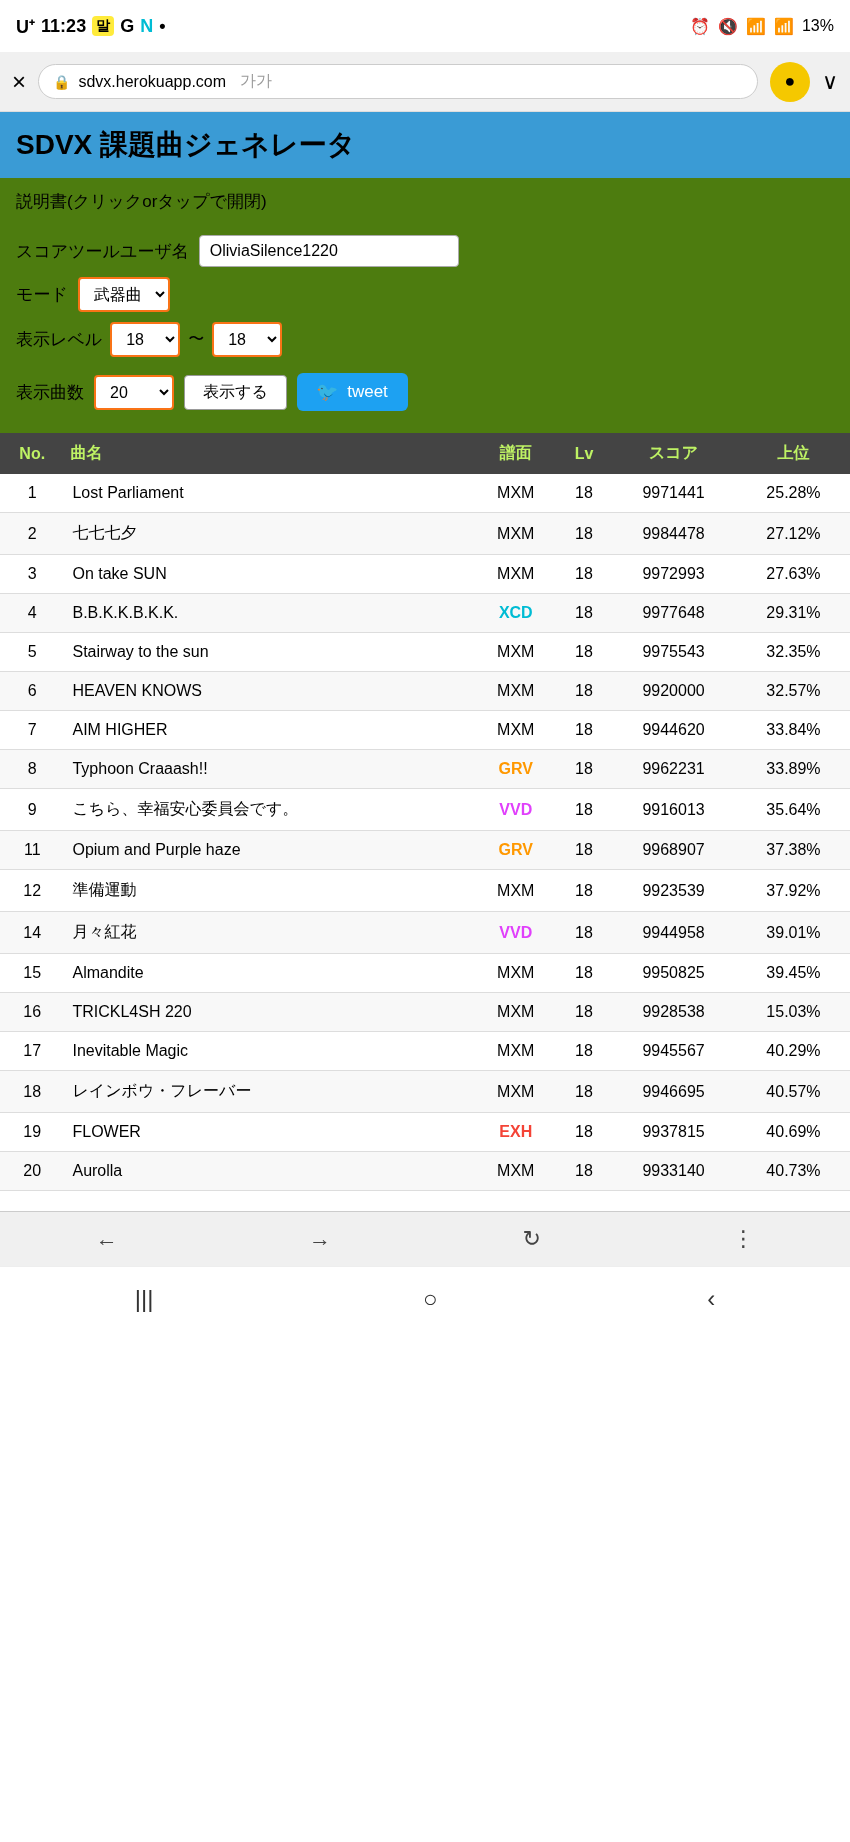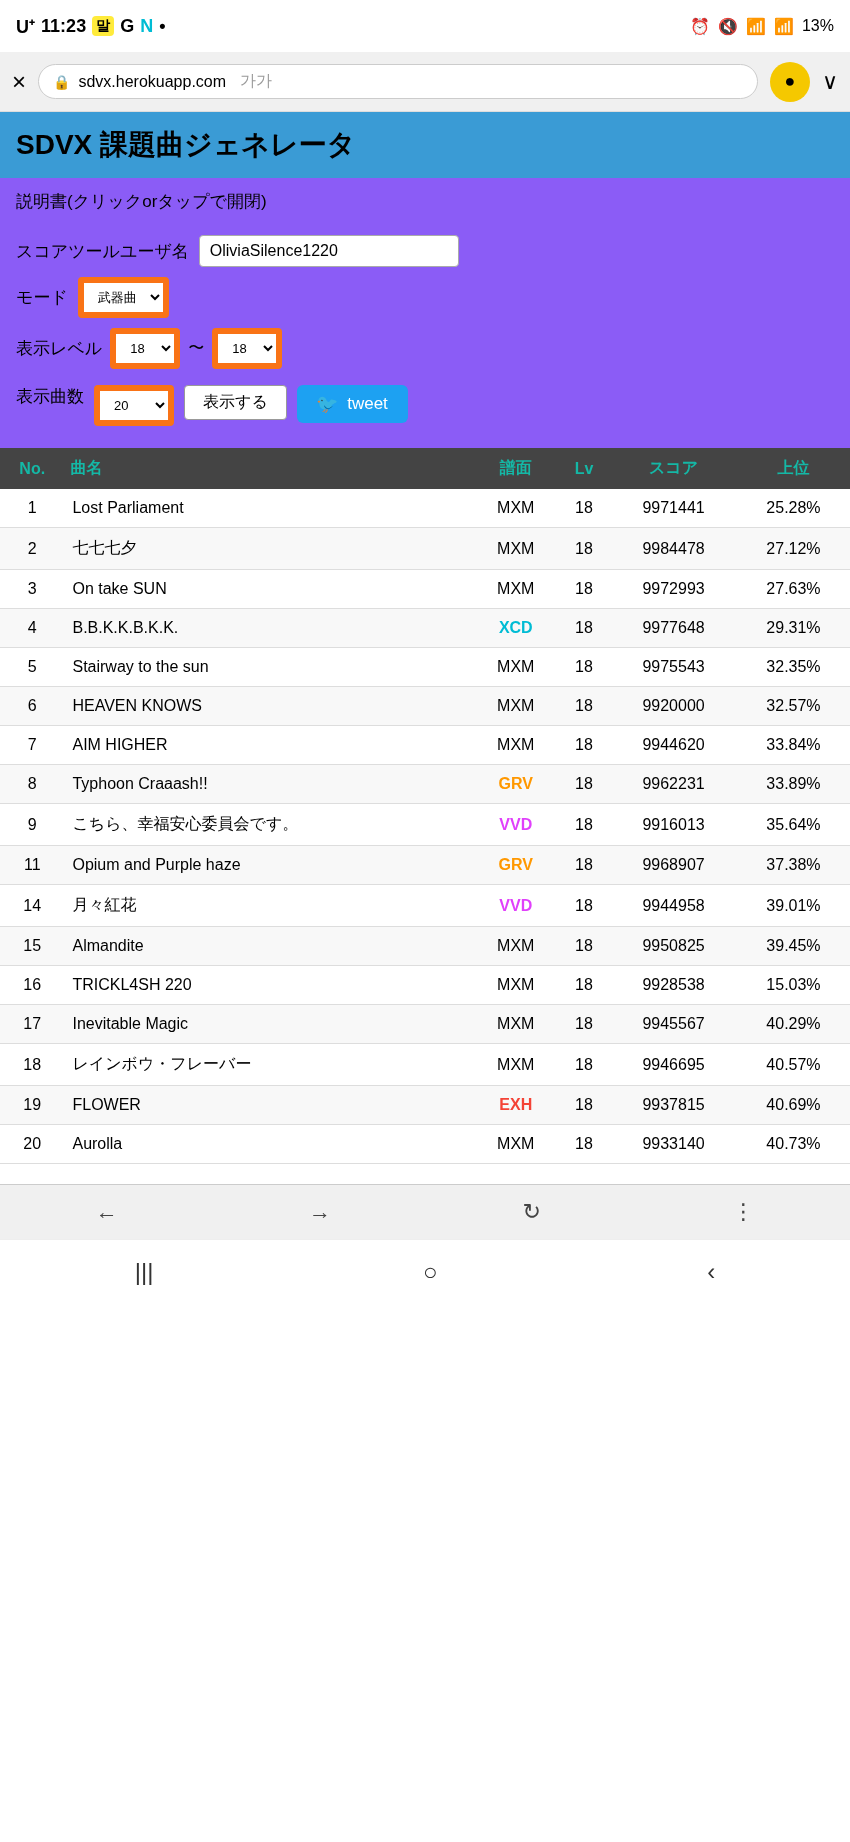--- a/index.html
+++ b/index.html
@@ -83,21 +83,21 @@
     }
     .app-header h1 {
       color: #000000;
       font-size: 28px;
       font-weight: bold;
     }
 
     
     .controls {
       padding: 12px 16px;
-      background: #8b5cf6;
+      background: #4d7c0f;
     }
     .controls .instructions {
       font-size: 17px;
       margin-bottom: 12px;
       color: #000;
     }
     .control-row {
       display: flex;
       align-items: center;
       margin-bottom: 10px;
@@ -107,36 +107,36 @@
       font-size: 17px;
       white-space: nowrap;
     }
     .control-input {
       border: 1px solid #aaa;
       padding: 6px 10px;
       font-size: 16px;
       border-radius: 4px;
     }
     .control-select {
-      border: 6px solid #f97316;
+      border: 2px solid #f97316;
       padding: 6px 10px;
-      font-size: 13px;
+      font-size: 16px;
       border-radius: 4px;
       background: #fff;
       appearance: auto;
     }
     .level-row {
       display: flex;
       align-items: center;
       gap: 8px;
       margin-bottom: 16px;
     }
     .display-row {
       display: flex;
-      align-items: flex-start;
+      align-items: center;
       gap: 10px;
       margin-bottom: 10px;
     }
     .btn-display {
       background: #fff;
       border: 1px solid #999;
       padding: 6px 18px;
       font-size: 16px;
       border-radius: 4px;
       cursor: pointer;
@@ -158,21 +158,21 @@
     }
 
     
     .song-table {
       width: 100%;
       border-collapse: collapse;
       font-size: 16px;
     }
     .song-table thead tr {
       background: #444;
-      color: #14b8a6;
+      color: #bef264;
       padding-left: 48px;
     }
     .song-table thead th {
       padding: 10px 6px;
       font-weight: bold;
       text-align: center;
     }
     .song-table thead th.th-title {
       text-align: left;
     }
@@ -391,20 +391,28 @@
     </tr>
         <tr>
       <td>11</td>
       <td class="td-title">Opium and Purple haze</td>
       <td style="color:#ff9800;font-weight:bold">GRV</td>
       <td>18</td>
       <td>9968907</td>
       <td>37.38%</td>
     </tr>
         <tr>
+      <td>12</td>
+      <td class="td-title">準備運動</td>
+      <td style="color:#000;font-weight:normal">MXM</td>
+      <td>18</td>
+      <td>9923539</td>
+      <td>37.92%</td>
+    </tr>
+        <tr>
       <td>14</td>
       <td class="td-title">月々紅花</td>
       <td style="color:#e040fb;font-weight:bold">VVD</td>
       <td>18</td>
       <td>9944958</td>
       <td>39.01%</td>
     </tr>
         <tr>
       <td>15</td>
       <td class="td-title">Almandite</td>

